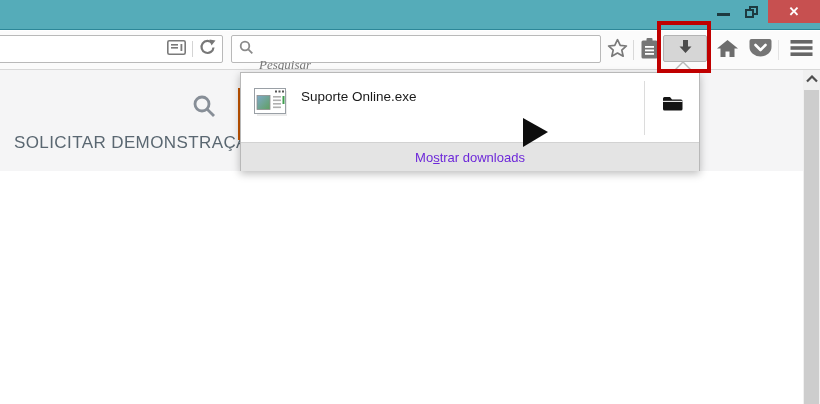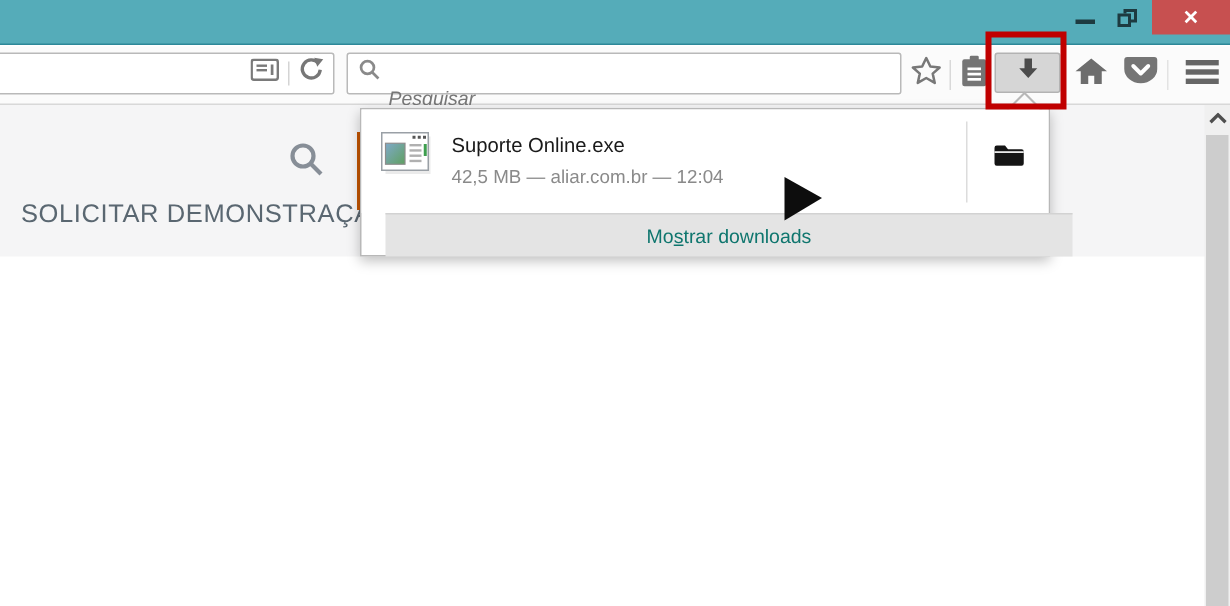--- a/index.html
+++ b/index.html
@@ -23,21 +23,21 @@
   .toolbar { position:absolute; left:0; top:31px; width:820px; height:39px;
              background:#fbfbfb; border-bottom:1px solid #d8d8d8; }
   .urlbar { position:absolute; left:-46px; top:4px; width:269px; height:28px;
             background:#fff; border:1px solid #b9b9b9; border-radius:2px;
             display:flex; align-items:center; justify-content:flex-end; padding-right:6px; gap:6px; }
   .mini-sep { width:1px; height:16px; background:#d4d4d4; }
   .searchbar { position:absolute; left:231px; top:4px; width:370px; height:28px;
                background:#fff; border:1px solid #b9b9b9; border-radius:2px;
                display:flex; align-items:center; padding-left:7px; }
   .searchbar input { border:none; outline:none; flex:1; height:22px; font-size:13px;
-                     font-family:Liberation Sans, sans-serif; color:#000000; background:transparent; padding-left:5px;margin-top:32px; }
+                     font-family:Liberation Serif, serif; color:#000000; background:transparent; padding-left:5px;margin-top:32px; }
   .searchbar input::placeholder { font-style:italic; color:#777; }
   .tb-btn { position:absolute; top:6px; width:26px; height:26px; display:flex; align-items:center; justify-content:center; }
   .tb-sep { position:absolute; top:9px; width:1px; height:20px; background:#d9d9d9; }
   .dl-btn { position:absolute; left:663px; top:4px; width:44px; height:27px;
             background:#d6d6d6; border:1px solid #b3b3b3; border-radius:2px;
             display:flex; align-items:center; justify-content:center; }
 
   
   .annotation { position:absolute; left:657px; top:21px; width:54px; height:52px;
                 border:4px solid #c00000; background:transparent; z-index:60; pointer-events:none; }
@@ -67,23 +67,23 @@
   .dl-panel .notch-inner { position:absolute; left:431px; top:-10px; width:0; height:0;
               border-left:11px solid transparent; border-right:11px solid transparent;
               border-bottom:11px solid #fbfbfb; }
   .dl-item { position:absolute; left:0; top:0; width:458px; height:69px; background:#fff;text-decoration:underline; }
   .dl-fileicon { position:absolute; left:13px; top:15px; }
   .dl-name { position:absolute; left:60px; top:16px; font-size:13.5px; color:#1a1a1a; }
   .dl-meta { position:absolute; left:60px; top:38px; font-size:12.5px; color:#8a8a8a; }
   .dl-vsep { position:absolute; left:403px; top:8px; width:1px; height:54px; background:#dcdcdc; }
   .dl-folder-btn { position:absolute; left:413px; top:12px; width:36px; height:36px;
                    display:flex; align-items:center; justify-content:center; }
-  .dl-footer { position:absolute; left:16px; top:69px; width:458px; height:29px; background:#e4e4e4;
+  .dl-footer { position:absolute; left:0; top:69px; width:458px; height:29px; background:#e4e4e4;
                border-top:1px solid #d2d2d2; display:flex; align-items:center; justify-content:center;
-               font-size:13px; color:#0f766e; }
+               font-size:13px; color:#6d28d9; }
   .ak { text-decoration:underline; }
 
   
   .cursor { position:absolute; left:522px; top:117px; z-index:70; pointer-events:none; }
 </style>
 </head>
 <body>
 
 <div class="screen">
 
@@ -231,21 +231,20 @@
           </defs>
           <rect x="3" y="7.5" width="13" height="14" fill="url(#pane)" stroke="#8d8d8d" stroke-width="0.8"></rect>
           <rect x="19" y="8" width="8" height="1.6" fill="#b0b0b0"></rect>
           <rect x="19" y="11.5" width="8" height="1.6" fill="#b0b0b0"></rect>
           <rect x="19" y="15" width="8" height="1.6" fill="#b0b0b0"></rect>
           <rect x="19" y="18.5" width="8" height="1.6" fill="#b0b0b0"></rect>
           <rect x="28.5" y="8" width="2" height="8" fill="#3f9e4f"></rect>
         </svg>
       </span>
       <div class="dl-name">Suporte Online.exe</div>
-      <div class="dl-meta">42,5 MB — aliar.com.br — 12:04</div>
       <div class="dl-vsep"></div>
       <div class="dl-folder-btn">
         <svg width="21" height="17" viewBox="0 0 21 17">
           <path d="M1 3.5 A1.5 1.5 0 0 1 2.5 2 H8 L10 4.5 H19 A1.5 1.5 0 0 1 20.5 6 V14 A1.5 1.5 0 0 1 19 15.5 H2.5 A1.5 1.5 0 0 1 1 14 Z" fill="#141414"></path>
           <rect x="1" y="5.8" width="19.5" height="1.2" fill="#fff" opacity="0.9"></rect>
         </svg>
       </div>
     </div>
 
     <div class="dl-footer">

